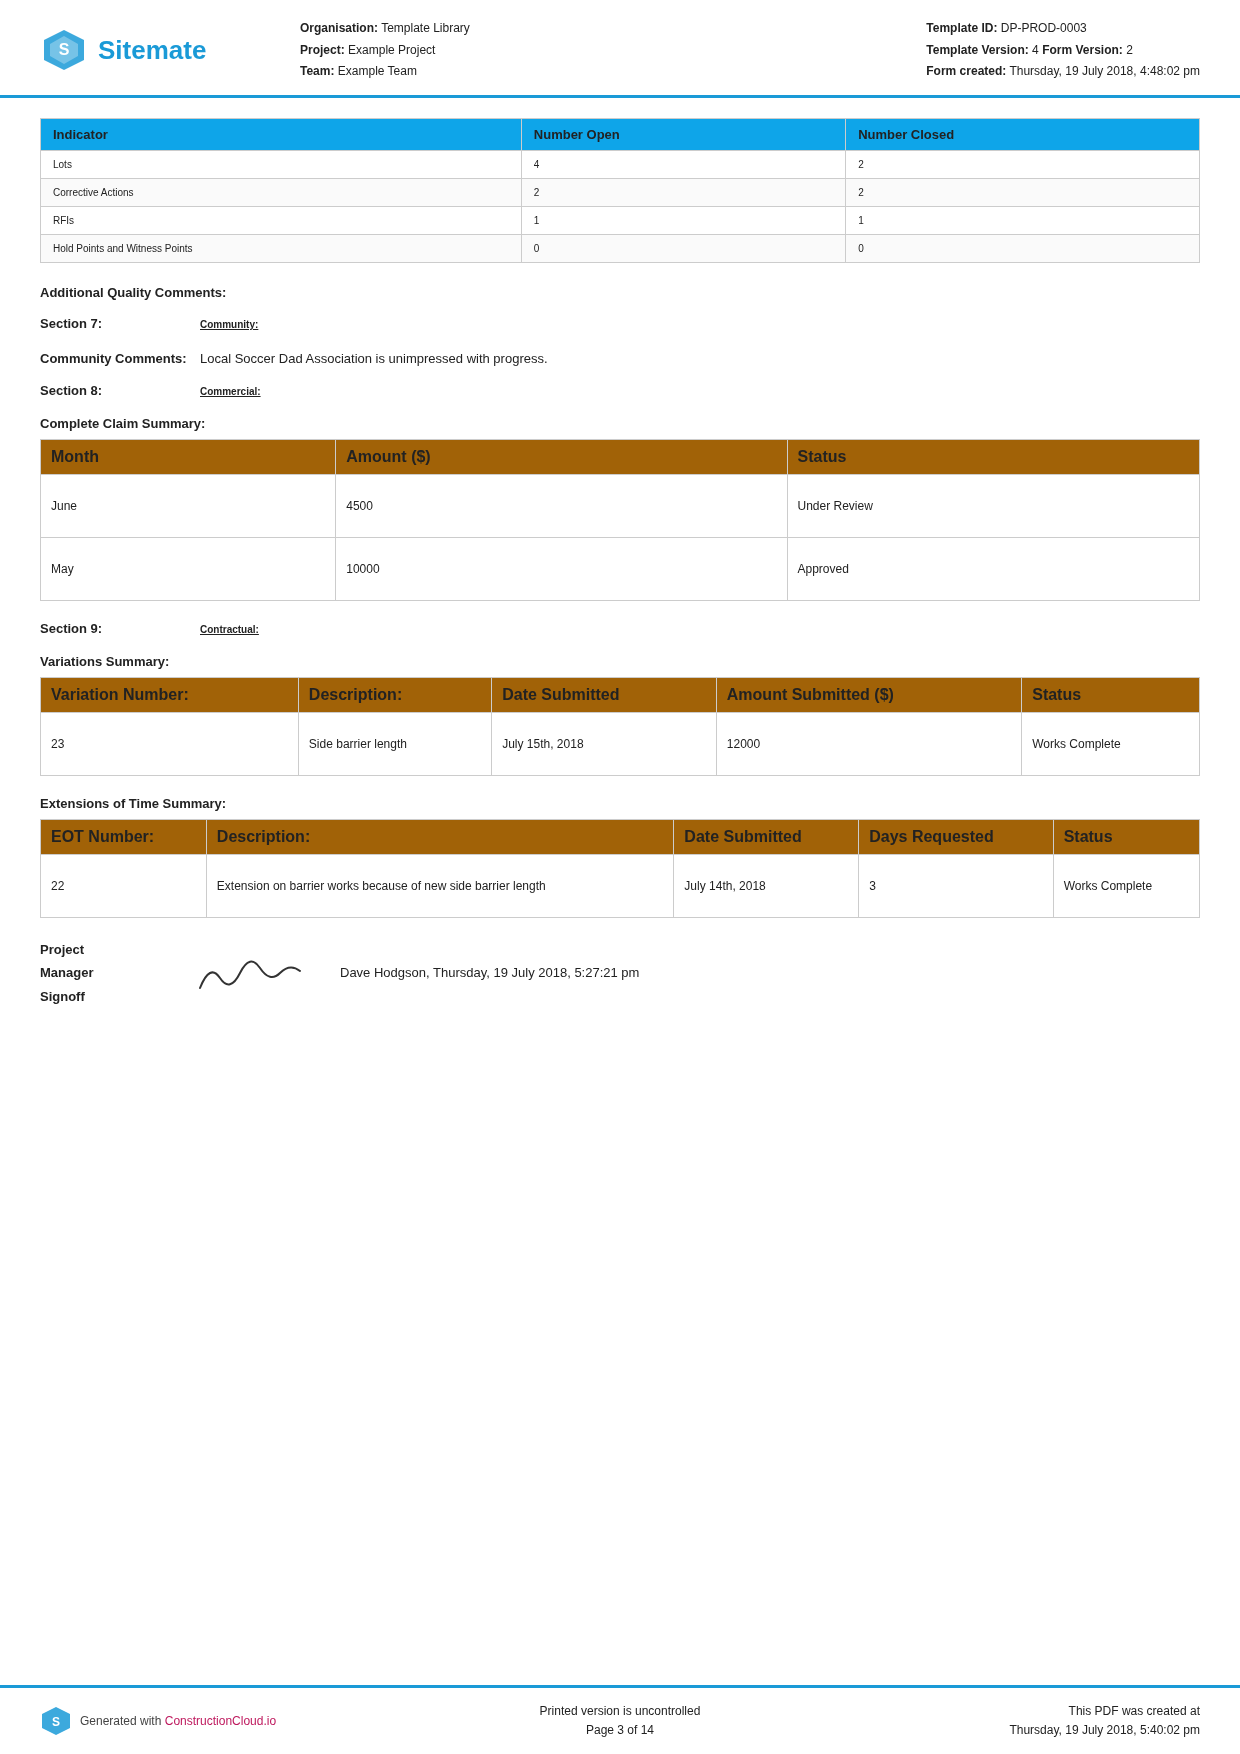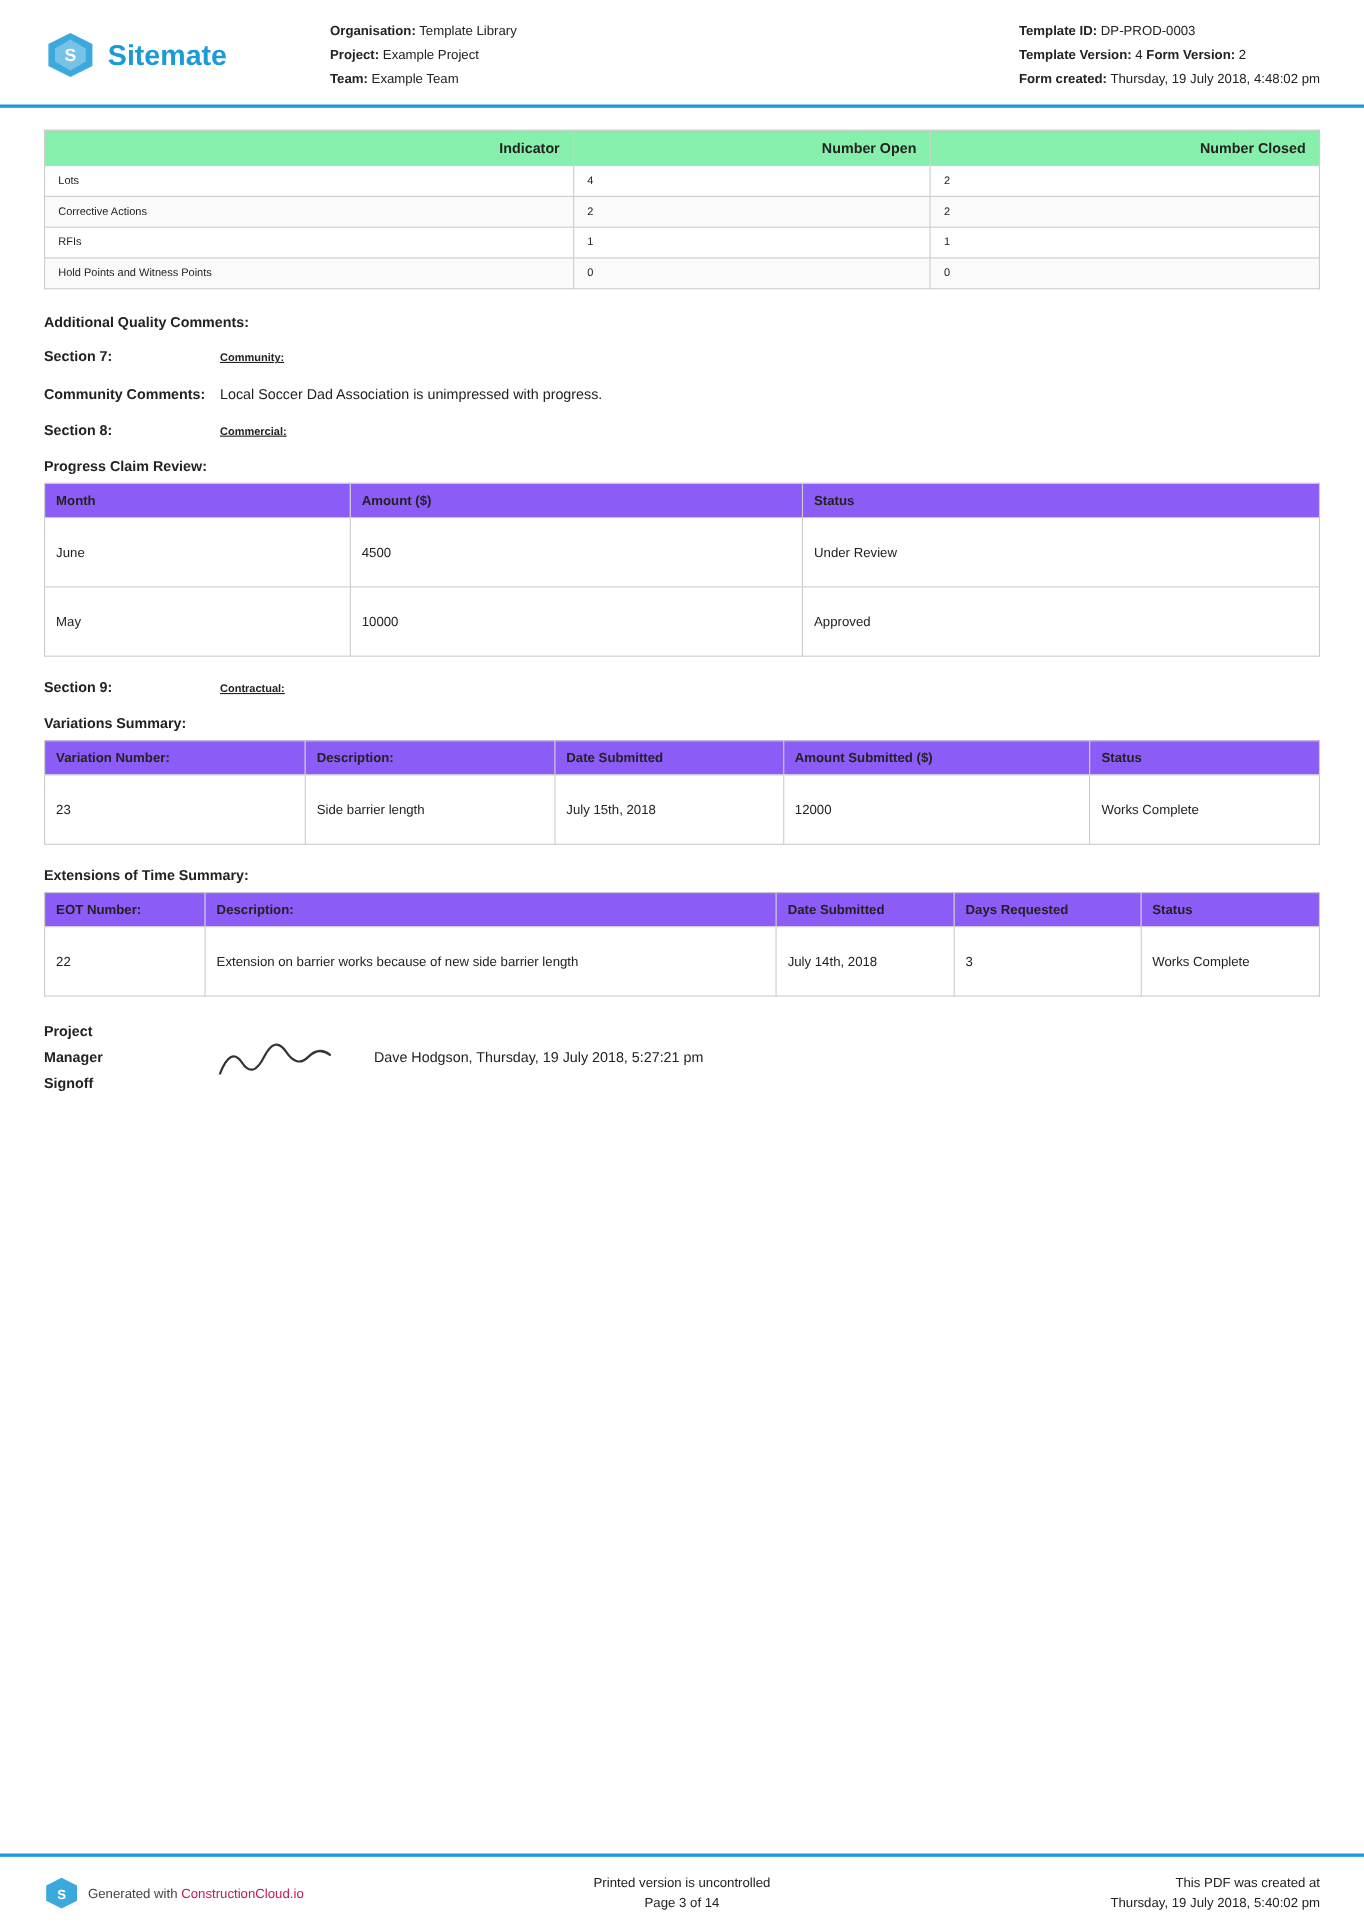--- a/index.html
+++ b/index.html
@@ -55,25 +55,25 @@
     }
 
     
     .indicator-table {
       width: 100%;
       border-collapse: collapse;
       margin-bottom: 20px;
       border: 1px solid #ccc;
     }
     .indicator-table th {
-      background: #86efac;
+      background: #0ea5e9;
       font-weight: bold;
       padding: 8px 12px;
       border: 1px solid #ccc;
-      text-align: right;
+      text-align: left;
       font-size: 13px;
     }
     .indicator-table td {
       padding: 8px 12px;
       border: 1px solid #ccc;
       font-size: 10px;
     }
     .indicator-table tr:nth-child(even) td {
       background: #fafafa;
     }
@@ -119,26 +119,26 @@
     }
 
     
     .data-table {
       width: 100%;
       border-collapse: collapse;
       margin-bottom: 20px;
       border: 1px solid #ccc;
     }
     .data-table th {
-      background: #8b5cf6;
+      background: #a16207;
       font-weight: bold;
       padding: 8px 10px;
       border: 1px solid #ccc;
       text-align: left;
-      font-size: 12px;
+      font-size: 16px;
     }
     .data-table td {
       padding: 24px 10px;
       border: 1px solid #ccc;
       font-size: 12px;
       vertical-align: top;
     }
 
     
     .signoff-row {
@@ -299,21 +299,21 @@
   <div class="field-row">
     <div class="field-label">Community Comments:</div>
     <div class="field-value">Local Soccer Dad Association is unimpressed with progress.</div>
   </div>
 
   <div class="section-heading">
     <div class="section-num">Section 8:</div>
     <div class="section-title">Commercial:</div>
   </div>
 
-  <div class="subsection-title">Progress Claim Review:</div>
+  <div class="subsection-title">Complete Claim Summary:</div>
   <table class="data-table">
     <thead>
       <tr>
         <th>Month</th>
         <th>Amount ($)</th>
         <th>Status</th>
       </tr>
     </thead>
     <tbody id="progress-tbody">
     <tr>

